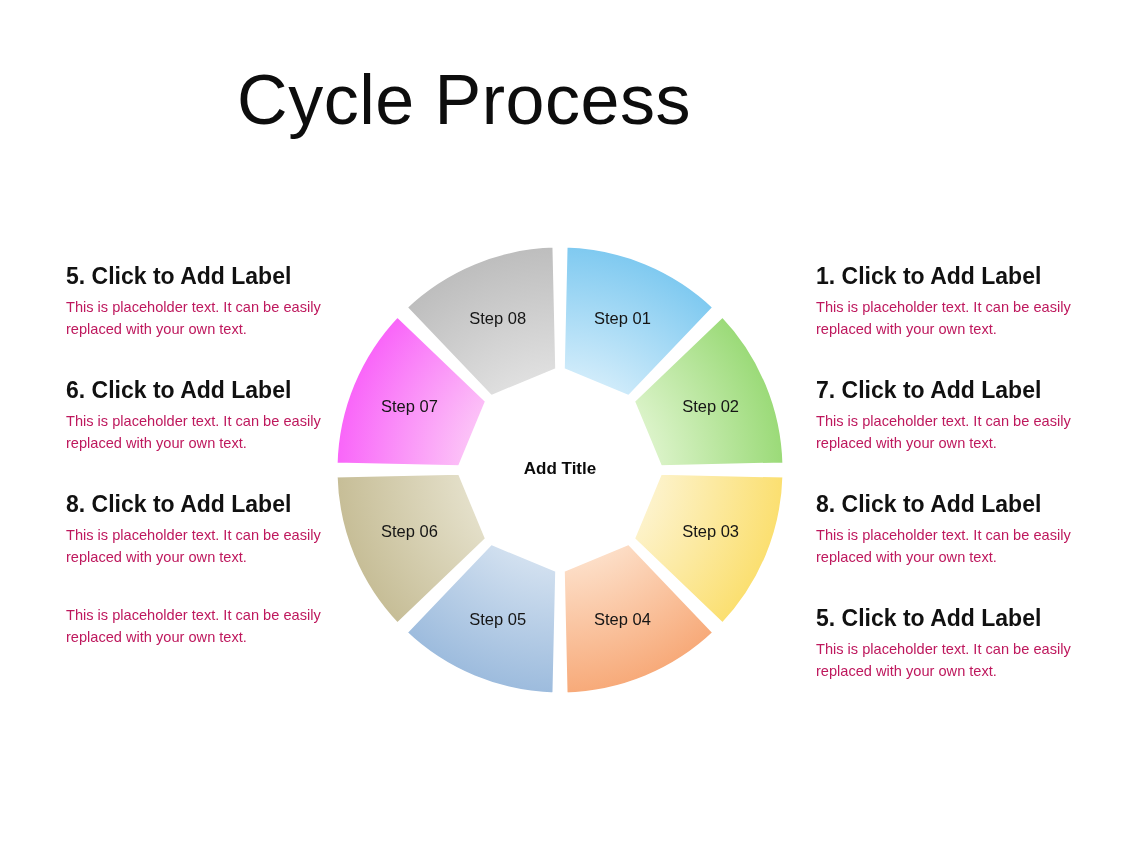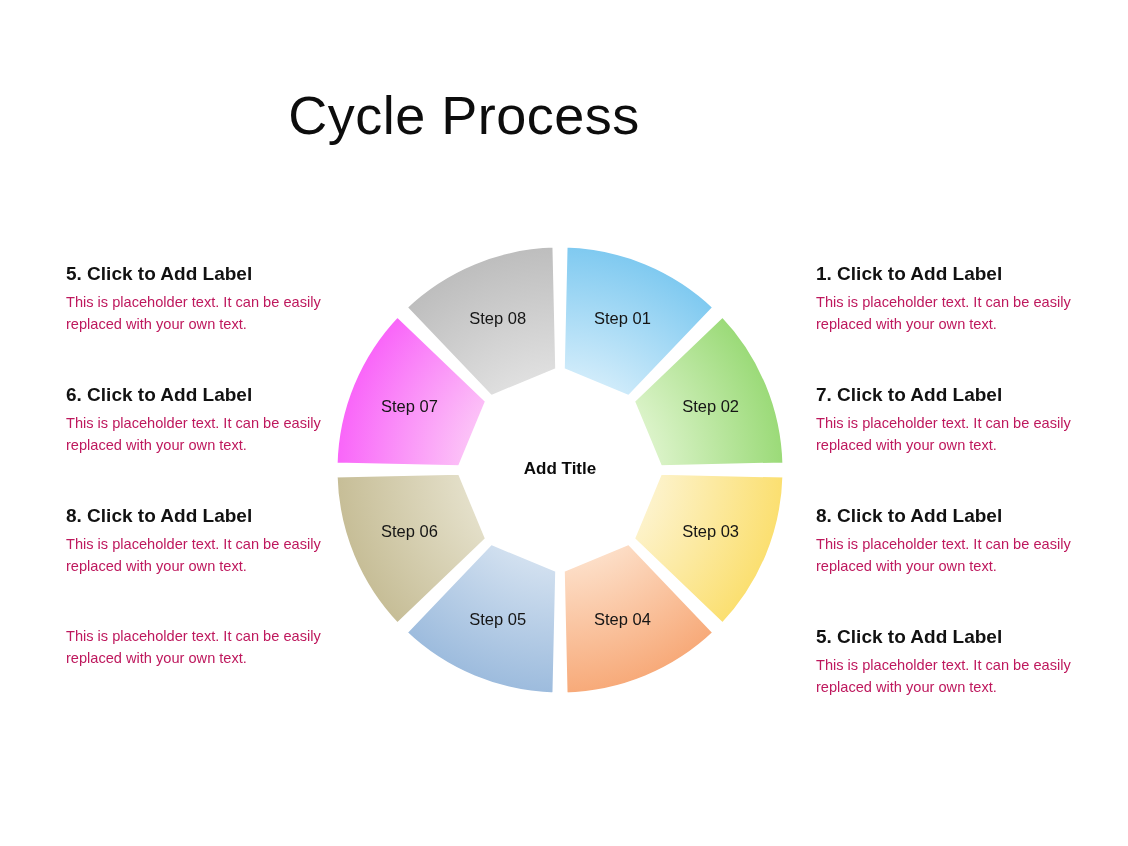--- a/index.html
+++ b/index.html
@@ -17,42 +17,41 @@
     color: #111111;
   }
 
   
   #page-title {
     position: absolute;
     left: 0;
     top: 62px;
     width: 928px;
     text-align: center;
-    font-size: 54px;
+    font-size: 70px;
     font-weight: 300;
     letter-spacing: 0.5px;
     color: #0d0d0d;
     line-height: 1.1;
     white-space: nowrap;
-    margin-top: 24px;
   }
 
   
   .text-col {
     position: absolute;
     width: 262px;
   }
   #col-left  { left: 66px;  top: 262px; }
   #col-right { left: 816px; top: 262px; }
 
   .label-block { margin-bottom: 0; }
-  .label-block + .label-block { margin-top: 48px; }
+  .label-block + .label-block { margin-top: 36px; }
 
   .block-heading {
-    font-size: 19px;
+    font-size: 23px;
     font-weight: bold;
     color: #111111;
     line-height: 1.25;
     margin: 0 0 5px 0;
     white-space: nowrap;
   }
   .block-body {
     font-size: 14.6px;
     font-weight: normal;
     color: #be185d;

